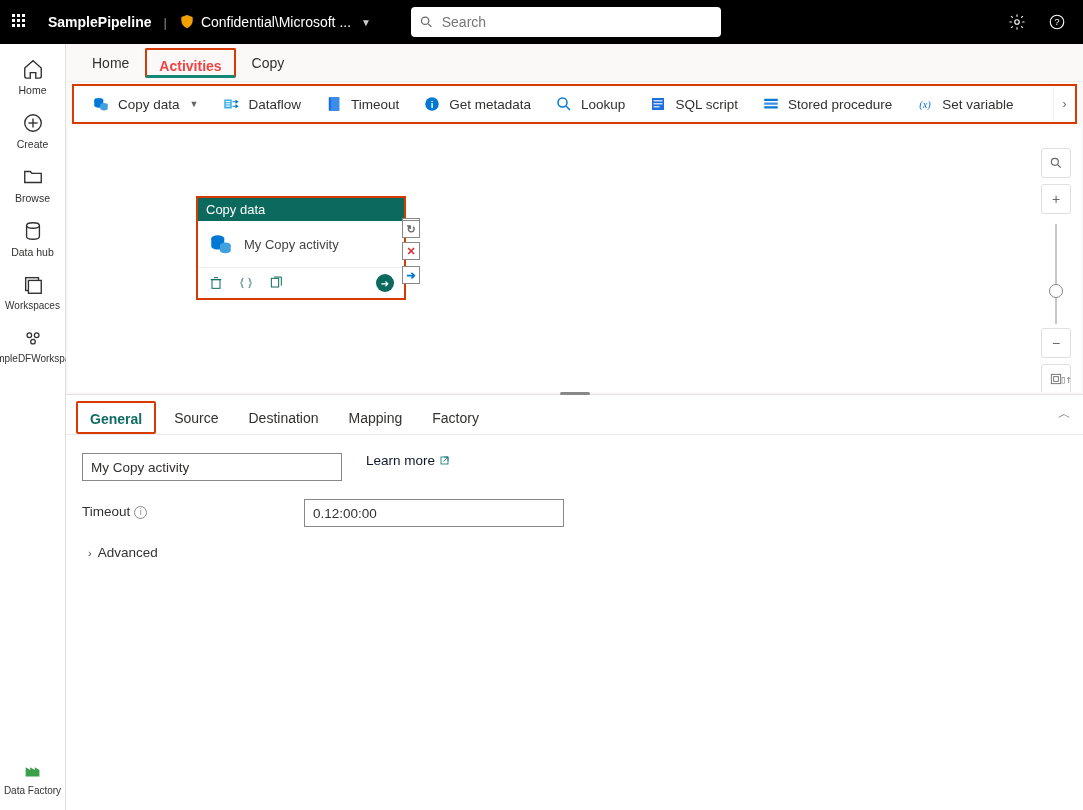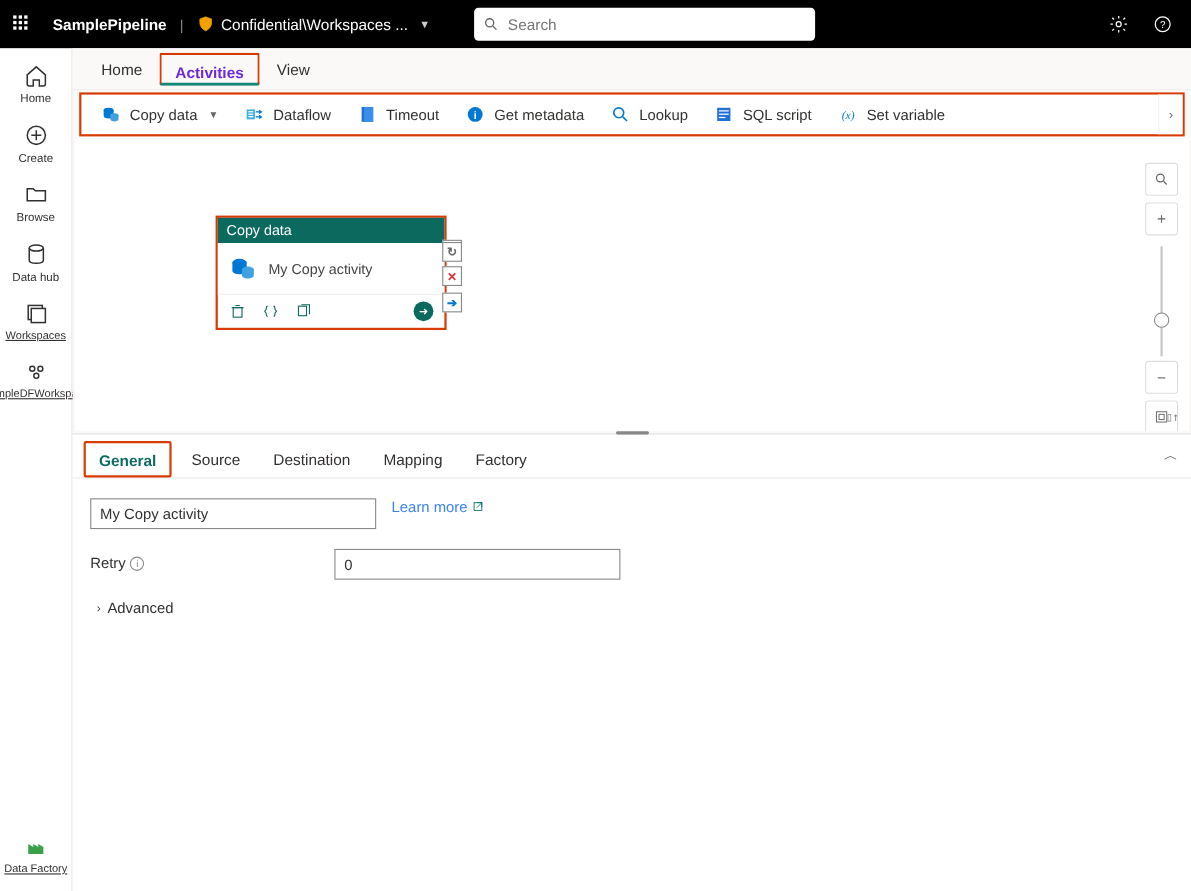--- a/index.html
+++ b/index.html
@@ -56,40 +56,40 @@
     display:flex; flex-direction:column; align-items:center;
     padding-top:8px; gap:4px;
     background:#fff;
   }
   .rail-item {
     width:60px; text-align:center; font-size:10.5px; color:#323130;
     padding:6px 0; cursor:pointer;
     display:flex; flex-direction:column; align-items:center; gap:4px;
   }
   .rail-item svg { width:22px; height:22px; }
-  .rail-item.small-label { font-size:10px; line-height:1.1;text-decoration:underline; }
+  .rail-item.small-label { font-size:10px; line-height:1.1; }
   .rail-bottom { margin-top:auto; margin-bottom:8px; }
 
   
   .main {
     position:absolute; left:66px; top:44px; right:0; bottom:0;
     display:flex; flex-direction:column;
     background:#faf9f8;
   }
   .tabbar {
     height:38px; background:#faf9f8;
     display:flex; align-items:center;
     padding:0 14px; gap:4px;
     border-bottom:1px solid #eee;
   }
   .tabbar .tab {
     padding:8px 12px; font-size:14px; cursor:pointer; color:#323130;
   }
   .tabbar .tab.active {
-    color:#6d28d9; font-weight:600;
+    color:#ef4444; font-weight:600;
     border-bottom:3px solid #148777;
     padding-bottom:1px;
   }
   .redbox-tab { border:2px solid #d83b01; border-radius:2px; }
 
   
   .toolbar {
     height:40px; background:#fff;
     margin:2px 6px 2px 6px;
     border:2px solid #d83b01;
@@ -221,21 +221,21 @@
   .row label { width:210px; padding-top:5px; color:#323130; }
   .row .req { color:#c50f1f; }
   .info { display:inline-block; width:13px; height:13px; border:1px solid #888; border-radius:50%; font-size:9px; line-height:11px; text-align:center; color:#888; margin-left:4px; vertical-align:1px; }
   .row input, .row textarea {
     border:1px solid #8a8886; padding:5px 8px; font-size:13.5px;
     font-family:inherit;
     background:#fff; color:#323130;
   }
   .row input { width:260px; height:28px; }
   .row textarea { width:260px; height:54px; resize:both; }
-  .learn-more { color:#3b82f6; font-size:13.5px; margin-left:2px; text-decoration:none; display:flex; align-items:center; gap:4px; }
+  .learn-more { color:#0f172a; font-size:13.5px; margin-left:12px; text-decoration:none; display:flex; align-items:center; gap:4px; }
   .learn-more svg { width:12px; height:12px; }
   .advanced { display:flex; align-items:center; gap:6px; cursor:pointer; font-size:13.5px; margin-left:6px;}
   .advanced .chev { font-size:11px; color:#444; }
 
 </style>
 </head>
 <body>
 
 <div class="topbar">
   <div class="waffle">
@@ -248,21 +248,21 @@
       <span></span>
       <span></span>
       <span></span>
   </div>
   <div class="pipeline-name">SamplePipeline</div>
   <div class="divider">|</div>
   <div class="brand">
     <svg viewBox="0 0 24 24" fill="none">
         <path d="M12 2l8 3v5c0 5-3.5 9-8 11-4.5-2-8-6-8-11V5l8-3z" fill="#f2a100" stroke="#f2a100"></path>
       </svg>
-    <span>Confidential\Workspaces ...</span>
+    <span>Confidential\Microsoft ...</span>
     <span class="dd">▼</span>
   </div>
   <div class="search-wrap">
     <svg width="16" height="16" viewBox="0 0 24 24" fill="none">
         <circle cx="10" cy="10" r="6" stroke="#666" stroke-width="2"></circle>
         <line x1="15" y1="15" x2="20" y2="20" stroke="#666" stroke-width="2"></line>
       </svg>
     <input placeholder="Search" style="">
   </div>
   <div class="spacer"></div>
@@ -329,21 +329,21 @@
       </svg>
     <span>Data Factory</span>
   </div>
 </div>
 
 <div class="main">
 
   <div class="tabbar">
     <div class="tab">Home</div>
     <div class="tab active redbox-tab">Activities</div>
-    <div class="tab">View</div>
+    <div class="tab">Copy</div>
   </div>
 
   <div class="toolbar">
     <div class="tool">
       <svg viewBox="0 0 24 24">
           <ellipse cx="9" cy="7" rx="6" ry="3" fill="#0078d4"></ellipse>
           <path d="M3 7v7c0 1.7 2.7 3 6 3s6-1.3 6-3V7" fill="#0078d4"></path>
           <ellipse cx="16" cy="13" rx="5" ry="2.5" fill="#40a0e0"></ellipse>
           <path d="M11 13v5c0 1.4 2.2 2.5 5 2.5s5-1.1 5-2.5v-5" fill="#40a0e0"></path>
         </svg>
@@ -382,20 +382,28 @@
       <span>Lookup</span>
     </div>
     <div class="tool">
       <svg viewBox="0 0 24 24">
           <rect x="4" y="4" width="16" height="16" fill="#1e6fd9"></rect>
           <rect x="6" y="7" width="12" height="1.5" fill="#fff"></rect>
           <rect x="6" y="11" width="12" height="1.5" fill="#fff"></rect>
           <rect x="6" y="15" width="8" height="1.5" fill="#fff"></rect>
         </svg>
       <span>SQL script</span>
+    </div>
+    <div class="tool">
+      <svg viewBox="0 0 24 24">
+          <rect x="3" y="5" width="18" height="3" fill="#0078d4"></rect>
+          <rect x="3" y="10" width="18" height="3" fill="#3a8de8"></rect>
+          <rect x="3" y="15" width="18" height="3" fill="#0078d4"></rect>
+        </svg>
+      <span>Stored procedure</span>
     </div>
     <div class="tool">
       <svg viewBox="0 0 24 24" fill="none">
           <text x="12" y="17" text-anchor="middle" font-size="14" font-style="italic" fill="#0078d4" font-family="serif">(x)</text>
         </svg>
       <span>Set variable</span>
     </div>
     <div class="scroll-right">
       <span>›</span>
     </div>
@@ -475,22 +483,22 @@
         <input value="My Copy activity" style="">
         <a class="learn-more">
           <span>Learn more</span>
           <svg viewBox="0 0 24 24" fill="none">
               <rect x="4" y="4" width="14" height="14" stroke="#006f6a" stroke-width="1.6"></rect>
               <path d="M10 4h8v8M18 4l-9 9" stroke="#006f6a" stroke-width="1.6"></path>
             </svg>
         </a>
       </div>
       <div class="row">
-        <label><span>Retry</span><span class="info">i</span></label>
-        <input value="0" style="">
+        <label><span>Timeout</span><span class="info">i</span></label>
+        <input value="0.12:00:00" style="">
       </div>
       <div class="advanced">
         <span class="chev">›</span>
         <span>Advanced</span>
       </div>
     </div>
   </div>
 </div>
 
 </body></html>

